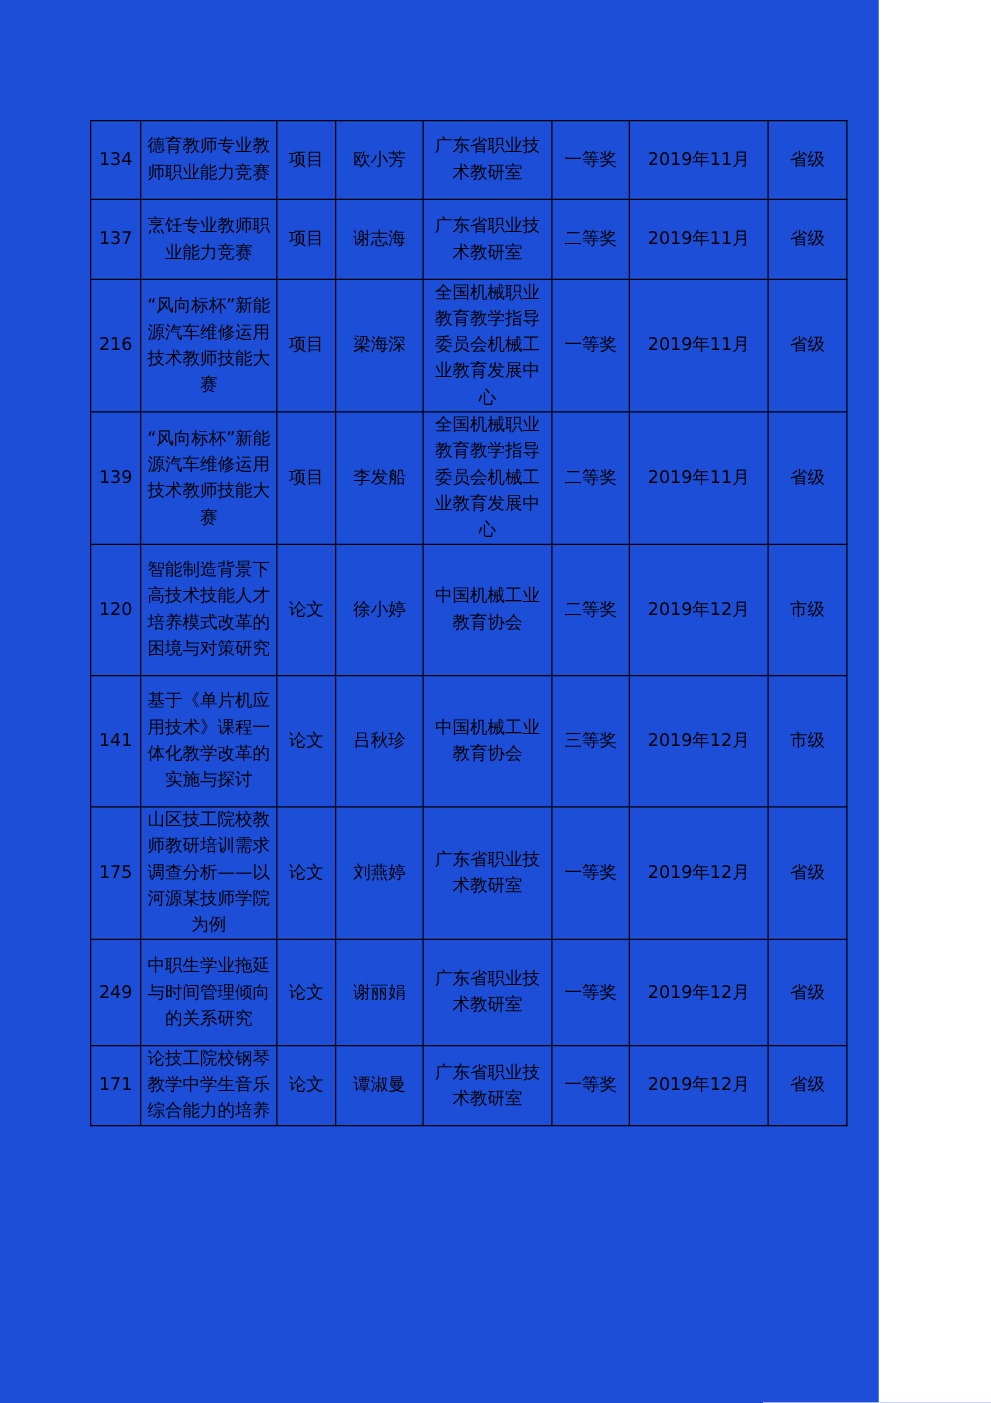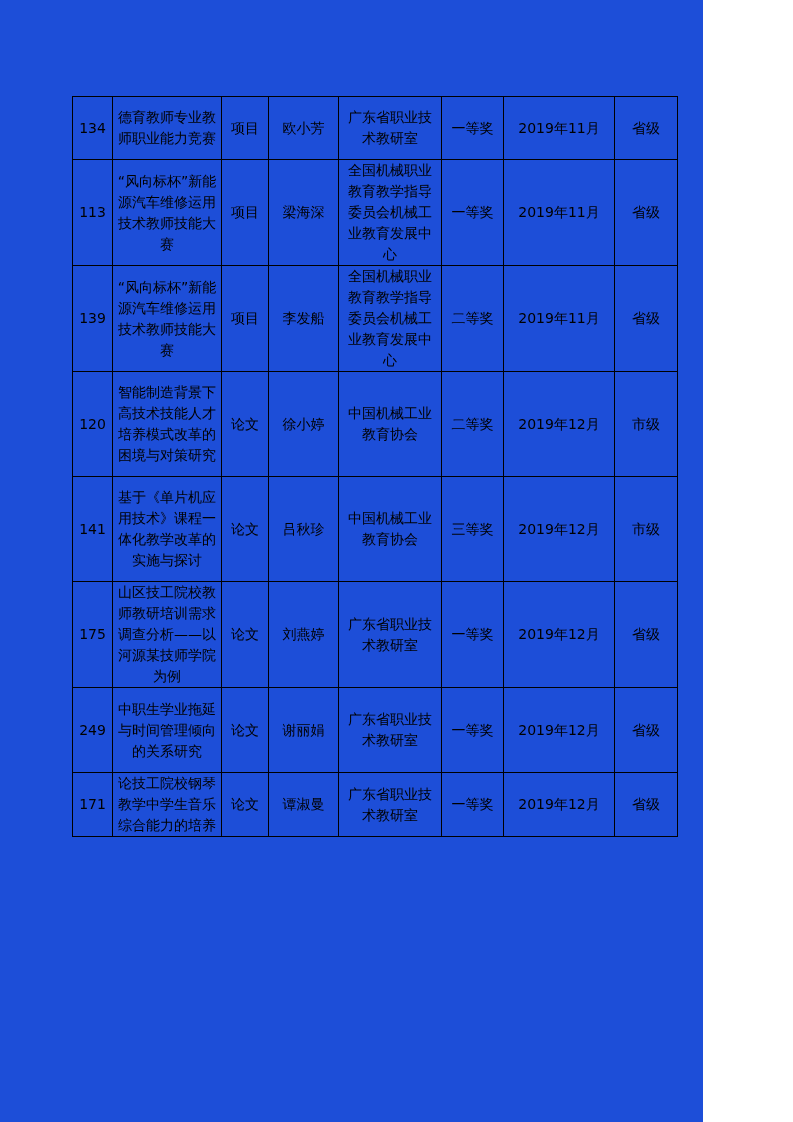--- a/index.html
+++ b/index.html
@@ -70,22 +70,32 @@
     <tr style="height: 63px;">
           <td class="c-no">134</td>
           <td class="c-name">德育教师专业教师职业能力竞赛</td>
           <td class="c-type">项目</td>
           <td class="c-person">欧小芳</td>
           <td class="c-org">广东省职业技术教研室</td>
           <td class="c-award">一等奖</td>
           <td class="c-date">2019年11月</td>
           <td class="c-level">省级</td>
         </tr>
+        <tr style="height: 64px;">
+          <td class="c-no">137</td>
+          <td class="c-name">烹饪专业教师职业能力竞赛</td>
+          <td class="c-type">项目</td>
+          <td class="c-person">谢志海</td>
+          <td class="c-org">广东省职业技术教研室</td>
+          <td class="c-award">二等奖</td>
+          <td class="c-date">2019年11月</td>
+          <td class="c-level">省级</td>
+        </tr>
         <tr style="height: 105px;">
-          <td class="c-no">113</td>
+          <td class="c-no">216</td>
           <td class="c-name">“风向标杯”新能源汽车维修运用技术教师技能大赛</td>
           <td class="c-type">项目</td>
           <td class="c-person">梁海深</td>
           <td class="c-org">全国机械职业教育教学指导委员会机械工业教育发展中心</td>
           <td class="c-award">一等奖</td>
           <td class="c-date">2019年11月</td>
           <td class="c-level">省级</td>
         </tr>
         <tr style="height: 105px;">
           <td class="c-no">139</td>

